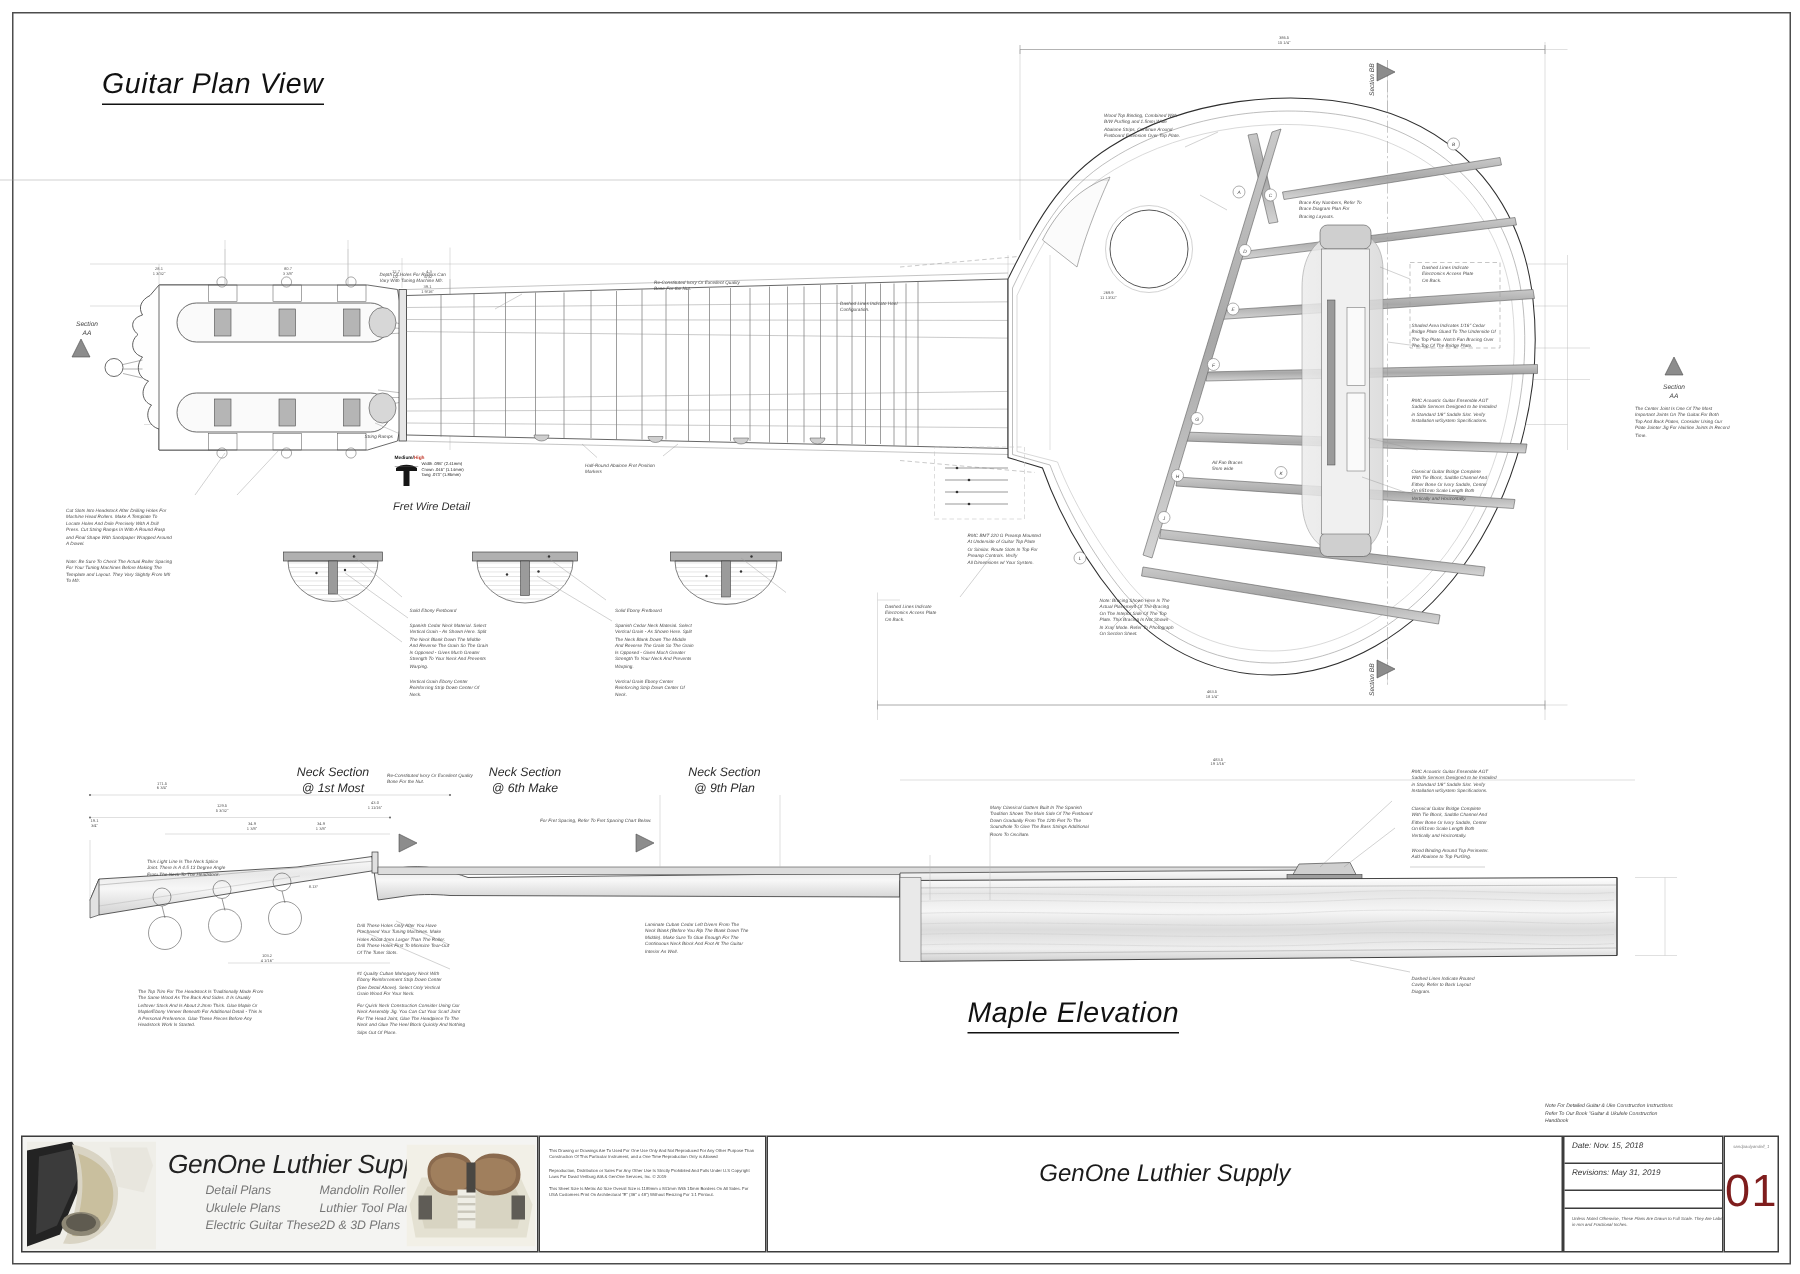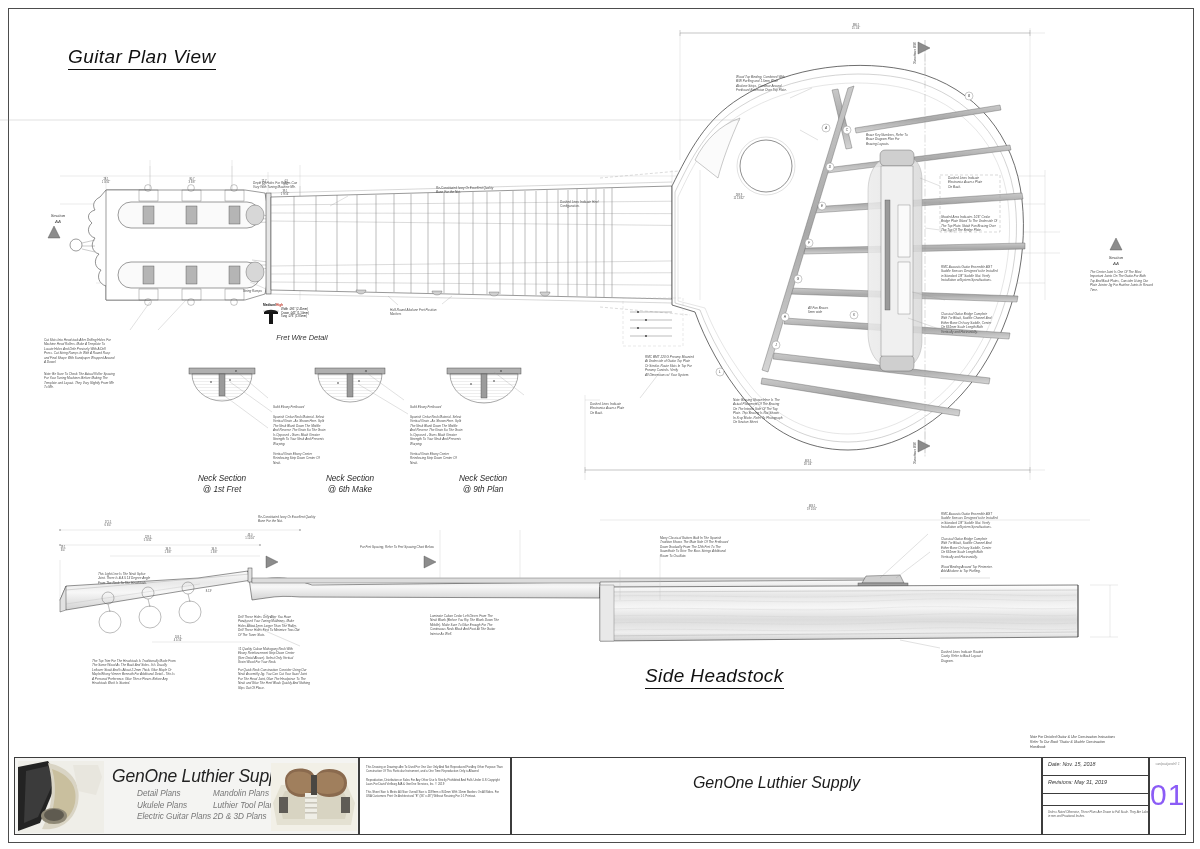--- a/index.html
+++ b/index.html
@@ -35,37 +35,37 @@
   .logo-brand{font-size:17.5px;font-style:italic;color:#222;letter-spacing:-.2px;}
   .logo-sub{font-size:8.2px;font-style:italic;color:#777;line-height:1.42;}
   .legal-p{font-size:2.85px;line-height:1.5;color:#4a4a4a;margin:0 0 4px 0;white-space:pre-line;}
   .tb-main-1{font-size:16px;font-style:italic;color:#1b1b1b;}
   .tb-main-2{font-size:21px;font-style:italic;color:#111;margin-top:1px;}
   .tb-row{position:absolute;left:0;width:100%;box-sizing:border-box;
           border-bottom:1px solid #3c3c3c;font-size:5.4px;color:#333;
           padding:3px 0 0 5px;font-style:italic;}
   .tb-note-small{font-size:2.9px;line-height:1.5;color:#555;font-style:italic;
                  padding:4px 5px;white-space:pre-line;}
-  #tb-num-txt{font-size:30px;color:#8b5cf6;letter-spacing:1px;}
+  #tb-num-txt{font-size:30px;color:#7f1d1d;letter-spacing:1px;}
   #tb-file{font-size:2.9px;color:#888;font-style:italic;}
   #tb-handbook{left:1030px;top:735px;width:160px;font-size:3.4px;line-height:1.5;
                color:#444;font-style:italic;white-space:pre-line;}
 
   
   #fretwire{left:263px;top:303px;width:74px;height:25px;}
   .fw-hdr{font-size:3.2px;font-weight:bold;}
   .fw-hdr .med{color:#111;}
   .fw-hdr .hi{color:#c0392b;}
   .fw-tbl{font-size:2.8px;color:#222;line-height:1.3;}
-  #fretwire-label{left:262px;top:333px;width:80px;text-align:center;
+  #fretwire-label{left:262px;top:333px;width:80px;
                   font-size:7.4px;font-style:italic;color:#333;}
 
   
   .necksec-label{width:110px;text-align:center;font-size:8.2px;font-style:italic;
-                 color:#2b2b2b;line-height:1.35;}
+                 color:#2b2b2b;line-height:1.35;margin-top:36px;}
 
   
   .sec-label{font-size:4.4px;font-style:italic;color:#444;text-align:center;line-height:1.3;}
   .sec-label-v{font-size:4.4px;font-style:italic;color:#444;line-height:1.3;
                writing-mode:vertical-rl;transform:rotate(180deg);}
 </style>
 </head>
 <body>
 
 <div class="abs" id="sheet-border"></div>
@@ -501,21 +501,21 @@
     <line x1="232" y1="166" x2="232" y2="190"></line>
     <line x1="268" y1="172" x2="268" y2="192"></line>
     <line x1="106" y1="176" x2="106" y2="192"></line>
     <line x1="700" y1="170" x2="700" y2="300"></line>
     <line x1="672" y1="170" x2="672" y2="186"></line>
   </g>
 </svg>
 
 <div class="abs view-title" style="left:68px;top:46px;text-align:right;">Guitar Plan View</div>
 
-<div class="abs view-title" style="left:645px;top:665px;">Side Headstock</div>
+<div class="abs view-title" style="left:645px;top:665px;">Maple Elevation</div>
 
 <div class="abs" id="fretwire">
   <div class="fw-hdr">
     <span class="med">Medium/</span><span class="hi">High</span>
   </div>
   <div style="display:flex;align-items:flex-start;gap:2px;margin-top:1px;">
     <svg width="16" height="17" viewBox="0 0 16 17">
       <path d="M1,4 L15,4 L15,6 L10,6 L10,16 L6,16 L6,6 L1,6 Z" fill="#151515"></path>
       <path d="M1,4 C4,1 12,1 15,4" fill="#151515"></path>
       <line x1="0" y1="3" x2="16" y2="3" stroke="#555" stroke-width="0.3"></line>
@@ -536,21 +536,21 @@
         <span>.073"</span>
         <span>(1.85mm)</span>
       </div>
     </div>
   </div>
 </div>
 <div class="abs" id="fretwire-label">Fret Wire Detail</div>
 
 <div class="abs necksec-label" style="left:167px;top:473px;">
   <div>Neck Section</div>
-  <div>@ 1st Fret</div>
+  <div>@ 1st Most</div>
 </div>
 <div class="abs necksec-label" style="left:295px;top:473px;">
   <div>Neck Section</div>
   <div>@ 6th Make</div>
 </div>
 <div class="abs necksec-label" style="left:428px;top:473px;">
   <div>Neck Section</div>
   <div>@ 9th Plan</div>
 </div>
 
@@ -756,24 +756,24 @@
       <path d="M34,8 C52,14 60,26 57,42 C54,56 44,64 30,63 C36,48 40,28 34,8 Z" fill="#c9bf9e"></path>
       <ellipse cx="36" cy="55" rx="13" ry="8" fill="#8e8876"></ellipse>
       <ellipse cx="36" cy="54" rx="10" ry="6" fill="#5f5b50"></ellipse>
       <path d="M55,4 L80,4 L84,16 L78,34 L60,30 Z" fill="#e8e6de"></path>
     </svg>
 
     <div class="abs logo-brand" style="left:97px;top:8px;">GenOne Luthier Supplies</div>
     <div class="abs logo-sub" style="left:122px;top:30px;">
       <div>Detail Plans</div>
       <div>Ukulele Plans</div>
-      <div>Electric Guitar Plans</div>
+      <div>Electric Guitar These</div>
     </div>
     <div class="abs logo-sub" style="left:198px;top:30px;">
-      <div>Mandolin Plans</div>
+      <div>Mandolin Roller</div>
       <div>Luthier Tool Plans</div>
       <div>2D &amp; 3D Plans</div>
     </div>
 
     <svg class="abs" style="left:256px;top:5px;" width="86" height="68" viewBox="0 0 86 68">
       <rect x="0" y="0" width="86" height="68" fill="#f2f0e7"></rect>
       <path d="M2,40 L10,22 L76,22 L84,40 L80,62 L6,62 Z" fill="#e4e1d2"></path>
       <path d="M8,40 L14,28 L72,28 L78,40 L74,56 L12,56 Z" fill="#d8d4c2"></path>
       <path d="M14,18 C14,8 24,4 34,6 C40,7 44,11 44,16 C44,11 50,6 58,6 C70,6 76,12 76,20
                C76,28 70,34 58,34 C50,34 44,30 44,25 C44,30 39,34 31,34 C20,34 14,27 14,18 Z" fill="#8a6a4e"></path>

